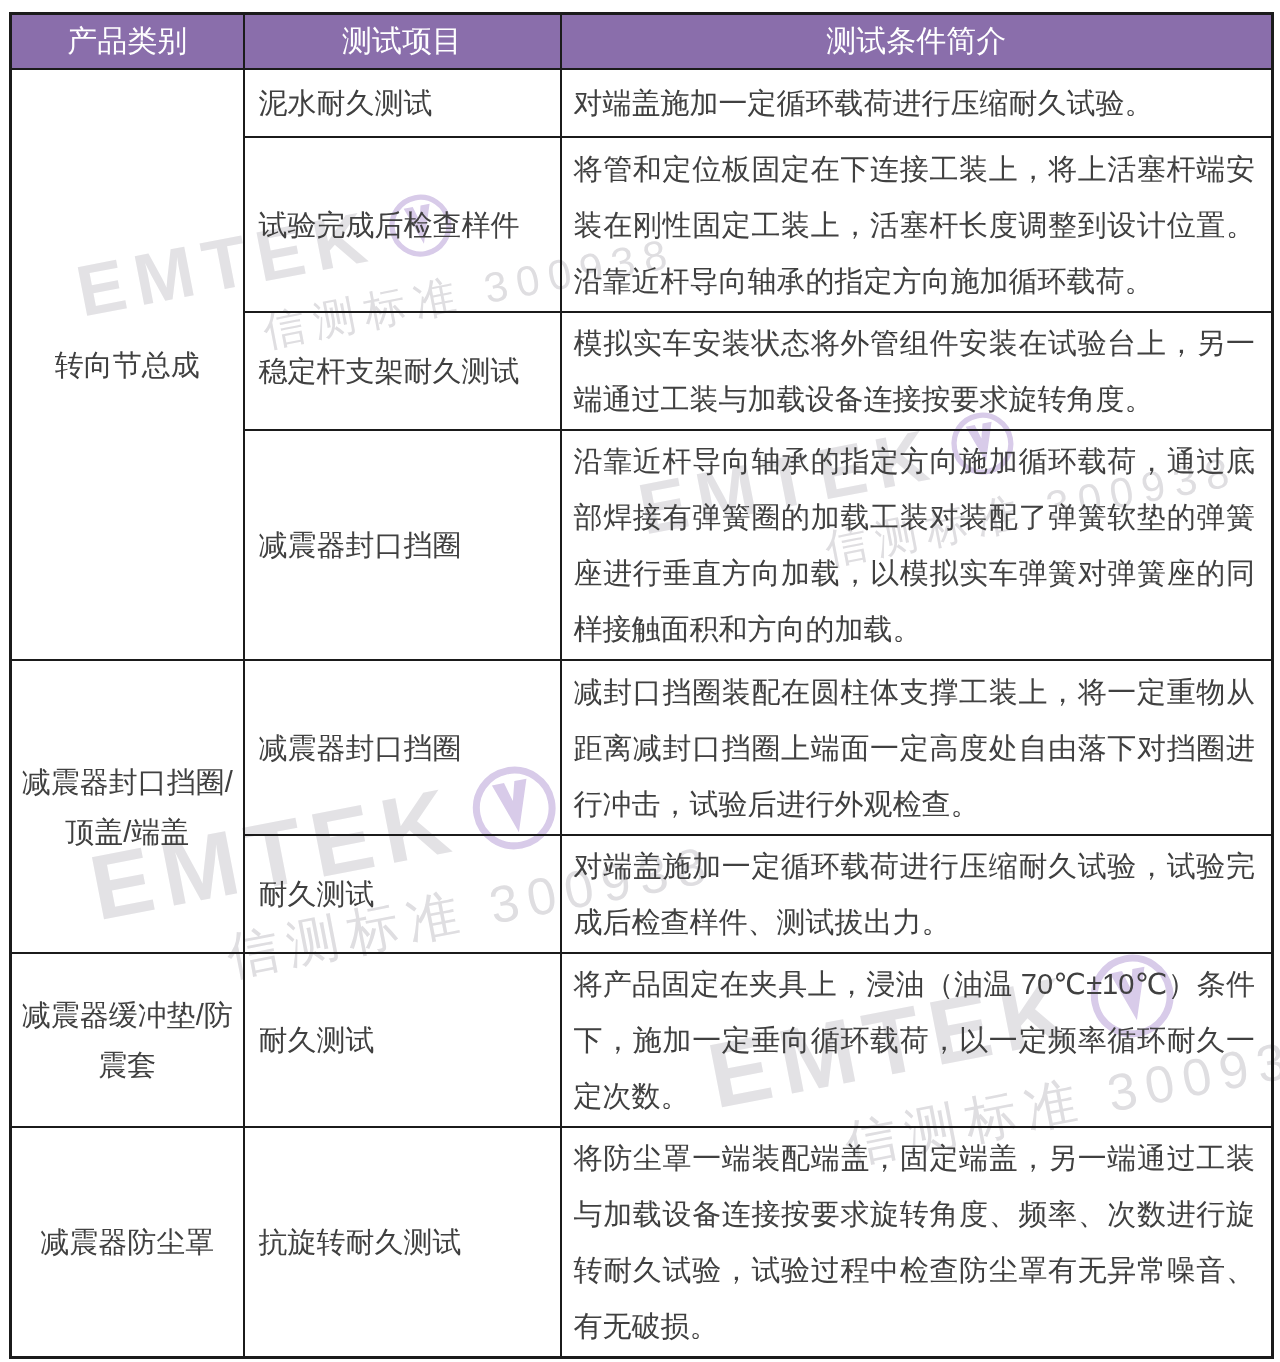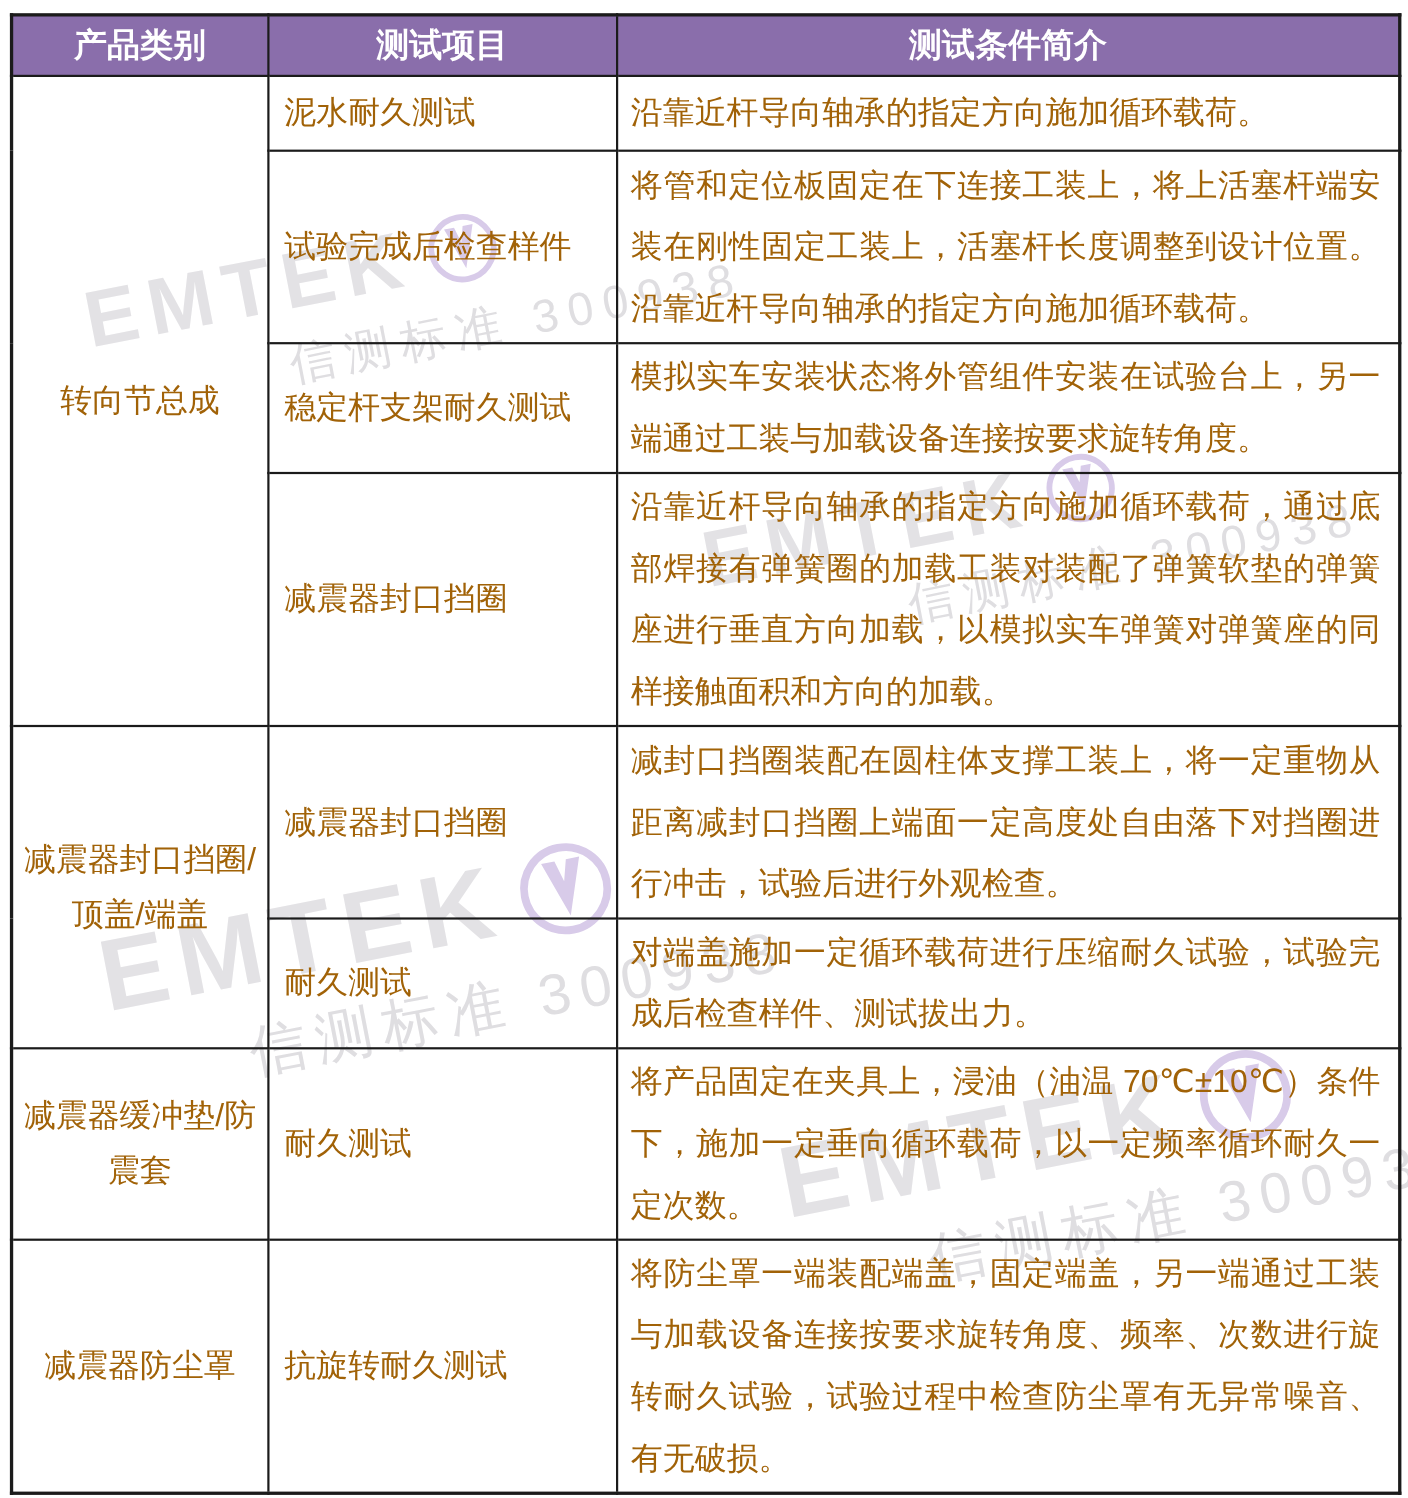--- a/index.html
+++ b/index.html
@@ -36,25 +36,25 @@
   .wm4 .wm-line2{font-size:52px;margin-left:120px;}
   
   table.tt{
     position:absolute;left:9px;top:12px;z-index:1;
     width:1262px;border-collapse:collapse;table-layout:fixed;
     background:transparent;
   }
   .tt th,.tt td{border:2px solid #1b1b1b;}
   .tt{border:3px solid #1b1b1b;}
   .tt th{
-    background:#8a6eab;color:#ffffff;font-weight:700;font-size:30px;
+    background:#8a6eab;color:#ffffff;font-weight:400;font-size:30px;
     text-align:center;height:53px;padding:0;
   }
   .tt td{
-    font-size:29px;color:#a16207;vertical-align:middle;
+    font-size:29px;color:#404040;vertical-align:middle;
     background:transparent;
   }
   td.cat{
     text-align:center;line-height:50px;padding:0 4px;
   }
   td.item{
     text-align:left;padding:0 8px 0 14px;line-height:44px;
   }
   td.desc{
     text-align:justify;padding:2px 16px 2px 12px;line-height:56px;
@@ -117,21 +117,21 @@
     <tr>
       <th>产品类别</th>
       <th>测试项目</th>
       <th>测试条件简介</th>
     </tr>
   </thead>
   <tbody>
     <tr class="r1">
       <td class="cat" rowspan="4">转向节总成</td>
       <td class="item">泥水耐久测试</td>
-      <td class="desc">沿靠近杆导向轴承的指定方向施加循环载荷。</td>
+      <td class="desc">对端盖施加一定循环载荷进行压缩耐久试验。</td>
     </tr>
     <tr class="r2">
       <td class="item">试验完成后检查样件</td>
       <td class="desc">将管和定位板固定在下连接工装上，将上活塞杆端安装在刚性固定工装上，活塞杆长度调整到设计位置。沿靠近杆导向轴承的指定方向施加循环载荷。</td>
     </tr>
     <tr class="r3">
       <td class="item">稳定杆支架耐久测试</td>
       <td class="desc">模拟实车安装状态将外管组件安装在试验台上，另一端通过工装与加载设备连接按要求旋转角度。</td>
     </tr>
     <tr class="r4">

